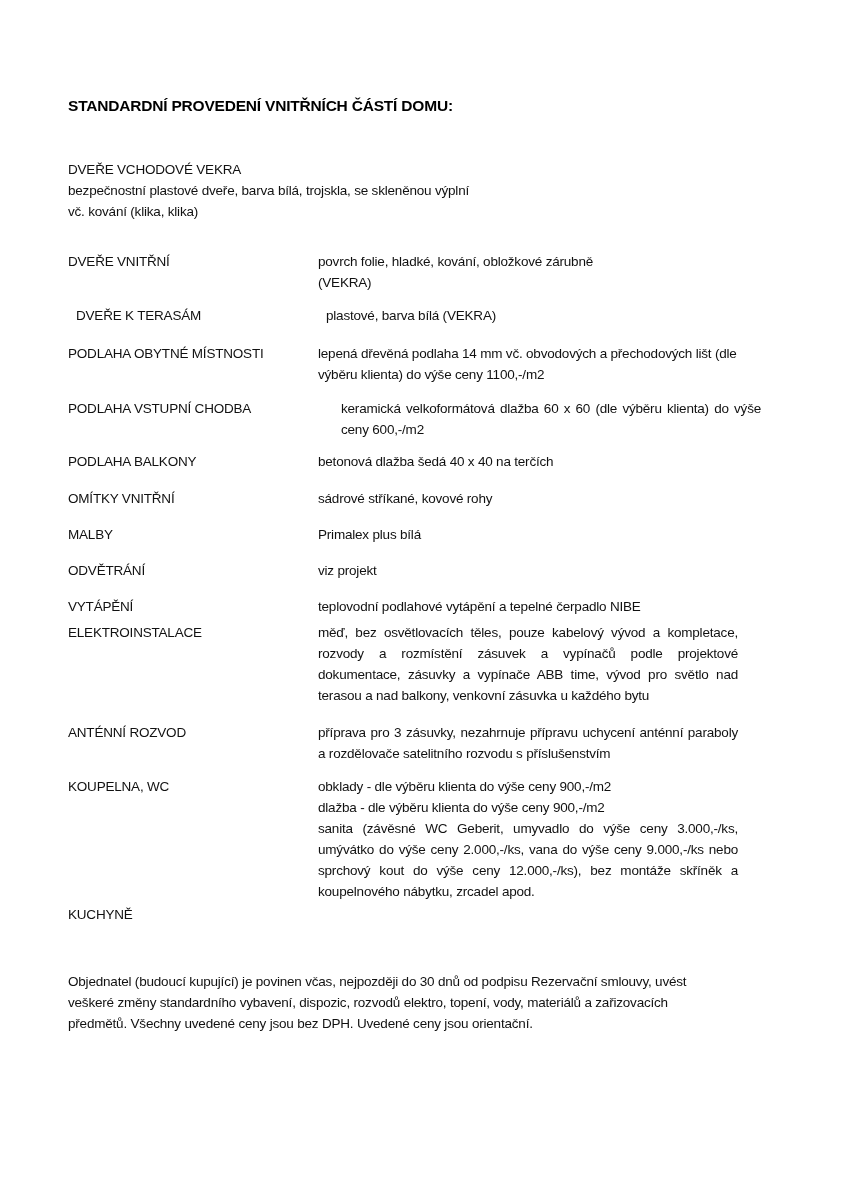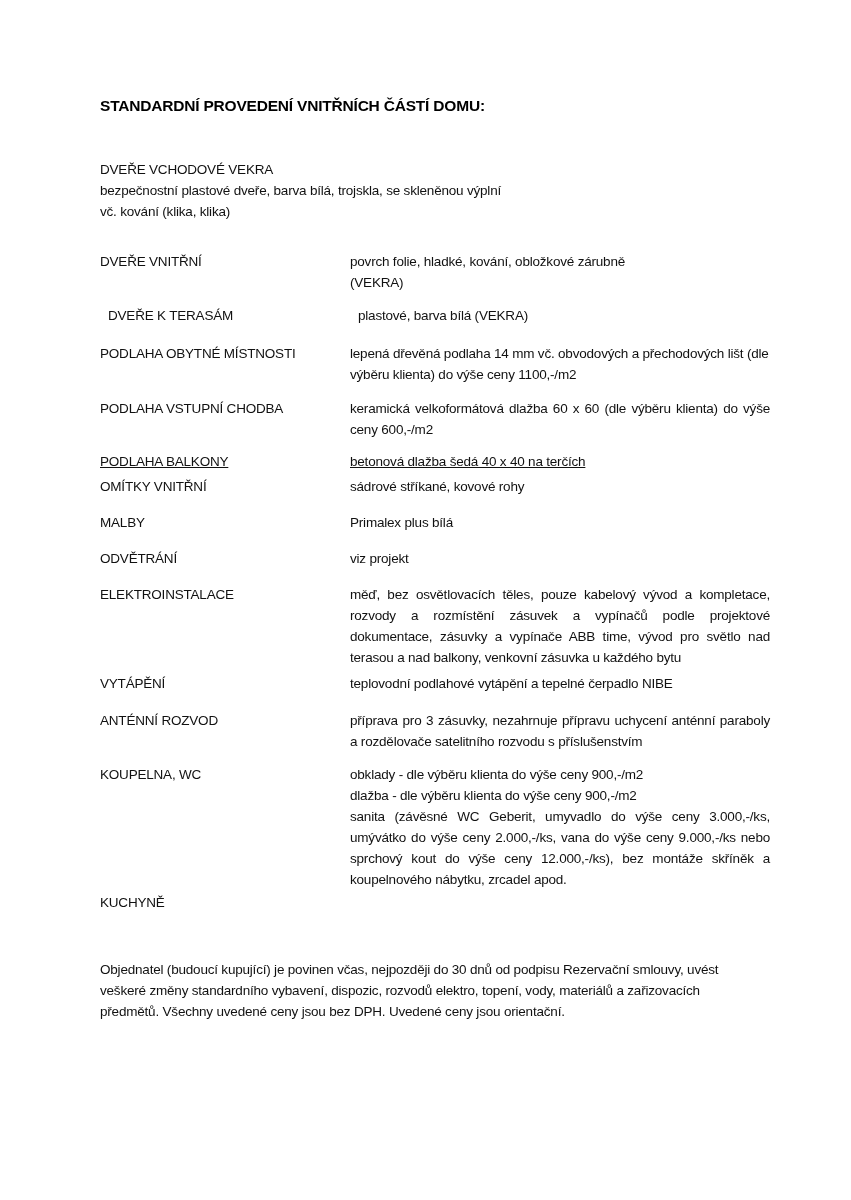--- a/index.html
+++ b/index.html
@@ -6,21 +6,21 @@
     margin: 0;
     padding: 0;
     background: #ffffff;
   }
   .page {
     position: relative;
     width: 851px;
     height: 1200px;
     background: #ffffff;
     box-sizing: border-box;
-    padding: 97px 90px 0 100px;
+    padding: 97px 90px 0 68px;
     color: #111111;
     font-family: "Liberation Sans", sans-serif;
     overflow: hidden;
   }
   .title {
     margin: 0;
     font-size: 15.5px;
     font-weight: bold;
     letter-spacing: -0.2px;
     color: #000000;
@@ -48,21 +48,21 @@
     line-height: 21px;
   }
   .row .desc p { margin: 0; }
   .row.justify .desc p { text-align: justify; }
   
   .row:nth-child(1)  { margin-bottom: 29px; flex-direction: column; }
   .row:nth-child(2)  { margin-bottom: 12px; }
   .row:nth-child(3)  { margin-bottom: 17px; margin-left: 8px; }
   .row:nth-child(4)  { margin-bottom: 13px; }
   .row:nth-child(5)  { margin-bottom: 11px; justify-content: space-between; }
-  .row:nth-child(6)  { margin-bottom: 4px; text-decoration: underline; }
+  .row:nth-child(6)  { margin-bottom: 16px; }
   .row:nth-child(7)  { margin-bottom: 15px; }
   .row:nth-child(8)  { margin-bottom: 15px; }
   .row:nth-child(9)  { margin-bottom: 15px; }
   .row:nth-child(10) { margin-bottom: 5px;  }
   .row:nth-child(11) { margin-bottom: 16px; }
   .row:nth-child(12) { margin-bottom: 12px; }
   .row:nth-child(13) { margin-bottom: 2px;  }
   .row:nth-child(14) { margin-bottom: 0; gap: 16px;    }
   .footer-note {
     margin: 46px 0 0 0;
@@ -127,30 +127,30 @@
         <div class="desc">
           <p>Primalex plus bílá</p>
         </div>
       </div>
       <div class="row">
         <div class="label">ODVĚTRÁNÍ</div>
         <div class="desc">
           <p>viz projekt</p>
         </div>
       </div>
+      <div class="row">
+        <div class="label">VYTÁPĚNÍ</div>
+        <div class="desc">
+          <p>teplovodní podlahové vytápění a tepelné čerpadlo NIBE</p>
+        </div>
+      </div>
       <div class="row justify">
         <div class="label">ELEKTROINSTALACE</div>
         <div class="desc">
           <p>měď, bez osvětlovacích těles, pouze kabelový vývod a kompletace, rozvody a rozmístění zásuvek a vypínačů podle projektové dokumentace, zásuvky a vypínače ABB time,  vývod pro světlo nad terasou a nad balkony, venkovní zásuvka u každého bytu</p>
-        </div>
-      </div>
-      <div class="row">
-        <div class="label">VYTÁPĚNÍ</div>
-        <div class="desc">
-          <p>teplovodní podlahové vytápění a tepelné čerpadlo NIBE</p>
         </div>
       </div>
       <div class="row justify">
         <div class="label">ANTÉNNÍ ROZVOD</div>
         <div class="desc">
           <p>příprava pro 3 zásuvky, nezahrnuje přípravu uchycení anténní paraboly a rozdělovače satelitního rozvodu s příslušenstvím</p>
         </div>
       </div>
       <div class="row justify">
         <div class="label">KOUPELNA, WC</div>

